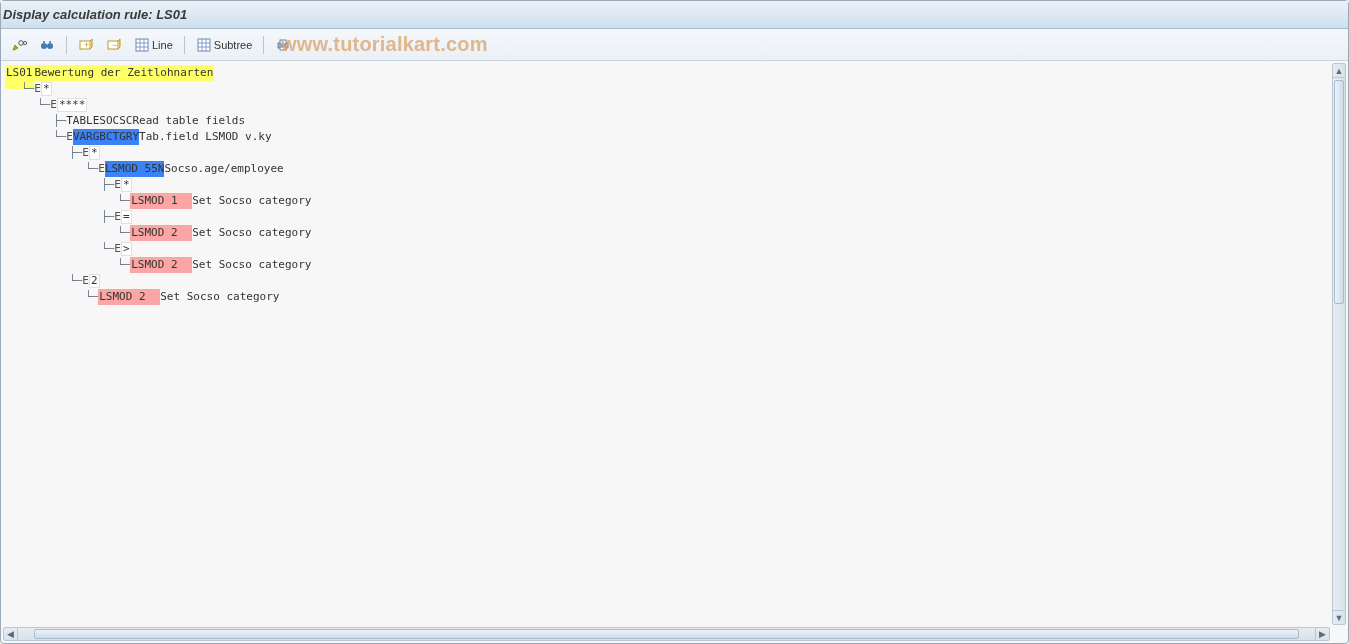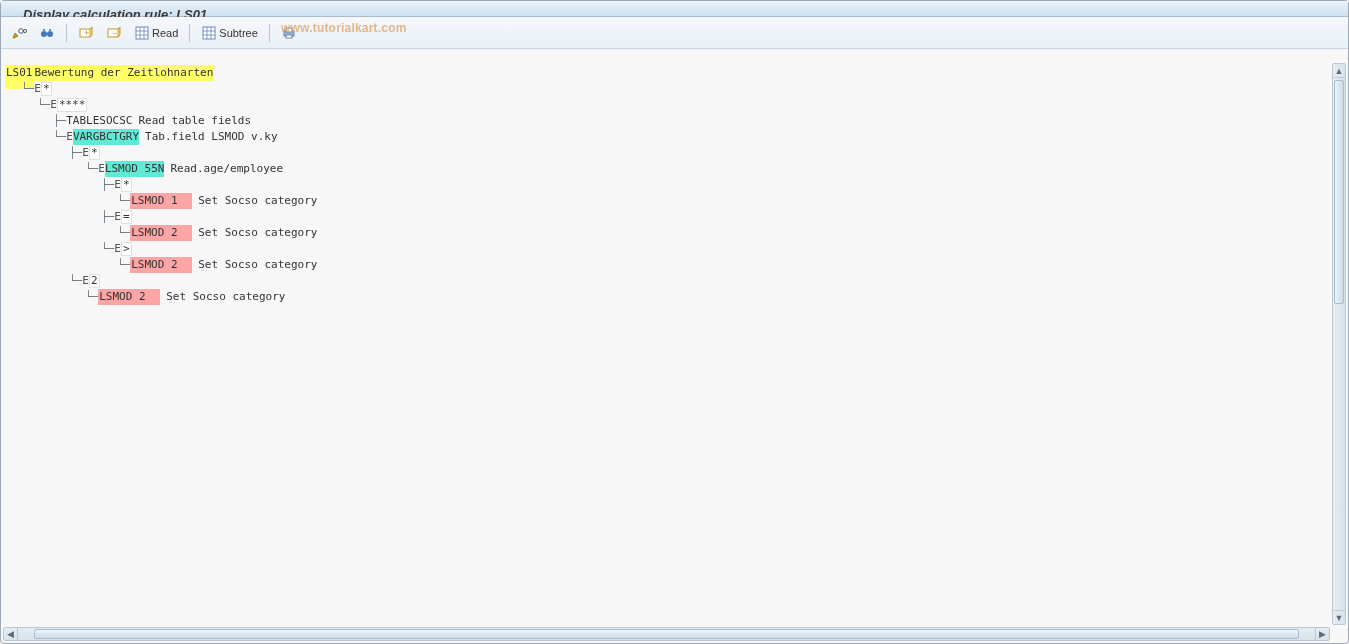--- a/index.html
+++ b/index.html
@@ -13,23 +13,23 @@
     }
     .window {
       width: 100%;
       height: 100%;
       border: 1px solid #9aa8b8;
       border-radius: 4px;
       background: #f7f7f7;
       position: relative;
     }
     .title-bar {
-      height: 16px;
+      height: 28px;
       line-height: 28px;
-      padding-left: 22px;
+      padding-left: 2px;
       background: linear-gradient(to bottom, #ecf2f8 0%, #cde0ef 100%);
       border-bottom: 1px solid #aabccc;
       font-style: italic;
       font-weight: bold;
       font-size: 13px;
       color: #3a3a3a;
     }
     .toolbar {
       height: 32px;
       display: flex;
@@ -62,21 +62,21 @@
       justify-content: center;
       width: 16px;
       height: 16px;
       font-size: 13px;
       line-height: 1;
     }
     .watermark {
       position: absolute;
       left: 280px;
       top: 4px;
-      font-size: 12px;
+      font-size: 20px;
       font-weight: bold;
       color: rgba(222, 164, 107, 0.78);
       letter-spacing: 0.2px;
       pointer-events: none;
     }
     .content-wrap {
       position: absolute;
       top: 60px;
       left: 0;
       right: 0;
@@ -93,24 +93,24 @@
       white-space: nowrap;
       overflow: hidden;
     }
     .row { height: 16px; display: flex; align-items: center; }
     .ind { display:inline-block; } 
     .connector { color: #6b7785; }
     .root-code { background: #ffff66; padding: 8px 1px; }
     .root-desc { background: #ffff66; padding: 0 1px; }
     .node-e { color: #555; }
     .hl-blue { background: #cce5ff; }
-    .hl-green { background: #5eead4; }
+    .hl-green { background: #3b82f6; }
     .key-box { background: #ffffff; border: 1px solid #e0e0e0; padding: 0 1px; height: 14px; line-height: 12px; display:inline-block;}
     .cmd-box { background: #fca5a5; padding: 0 1px; display:inline-block; min-width: 62px; }
-    .desc { margin-left: 6px; color: #333; }
+    .desc { margin-left: 0; color: #333; }
     .vscroll {
       position: absolute;
       right: 2px; top: 62px; bottom: 18px;
       width: 14px;
       background: linear-gradient(to right, #e6ecf2, #d8e2ea);
       border: 1px solid #bac7d4;
       border-radius: 2px;
     }
     .vscroll .arrow { height: 14px; display:flex; align-items:center; justify-content:center; font-size:9px; color:#5b6b7c; cursor:pointer;}
     .vscroll .arrow.top { border-bottom:1px solid #bac7d4;}
@@ -177,21 +177,21 @@
         </svg>
       </span>
     </span>
     <span class="tb-btn">
       <span class="icon">
         <svg width="14" height="14" viewBox="0 0 14 14">
           <rect x="1" y="1" width="12" height="12" fill="#fff" stroke="#6b87b9"></rect>
           <path d="M1 5 h12 M1 9 h12 M5 1 v12 M9 1 v12" stroke="#6b87b9" stroke-width="0.8"></path>
         </svg>
       </span>
-      <span>Read</span>
+      <span>Line</span>
     </span>
     <span class="sep"></span>
     <span class="tb-btn">
       <span class="icon">
         <svg width="14" height="14" viewBox="0 0 14 14">
           <rect x="1" y="1" width="12" height="12" fill="#fff" stroke="#6b87b9"></rect>
           <path d="M1 5 h12 M1 9 h12 M5 1 v12 M9 1 v12" stroke="#6b87b9" stroke-width="0.8"></path>
         </svg>
       </span>
       <span>Subtree</span>
@@ -244,21 +244,21 @@
           <span class="ind" style="width:64px"></span>
           <span class="connector">├─</span>
           <span class="node-e">E </span>
           <span class="key-box hl-blue">*</span>
         </div>
         <div class="row">
           <span class="ind" style="width:80px"></span>
           <span class="connector">└─</span>
           <span class="node-e">E </span>
           <span class="hl-green">LSMOD 55N</span>
-          <span class="desc">Read.age/employee</span>
+          <span class="desc">Socso.age/employee</span>
         </div>
         <div class="row">
           <span class="ind" style="width:96px"></span>
           <span class="connector">├─</span>
           <span class="node-e">E </span>
           <span class="key-box hl-blue">*</span>
         </div>
         <div class="row">
           <span class="ind" style="width:112px"></span>
           <span class="connector">└─</span>

